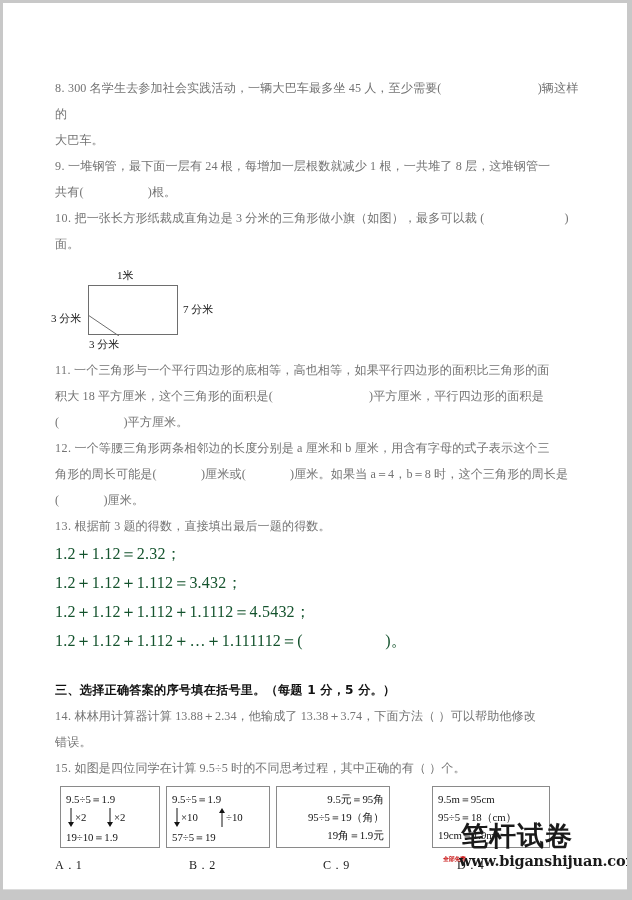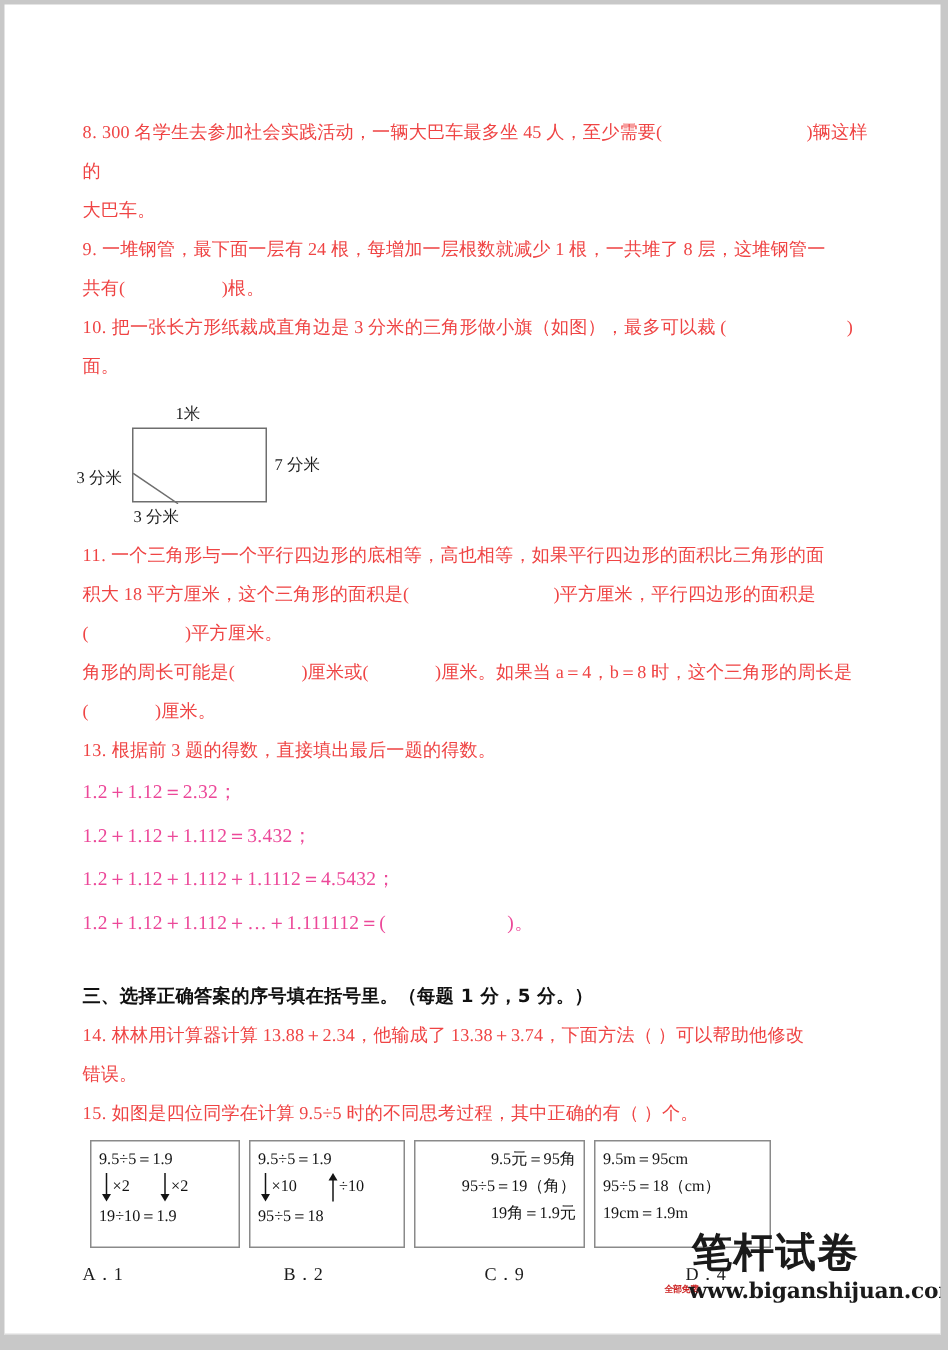--- a/index.html
+++ b/index.html
@@ -24,21 +24,21 @@
     overflow: hidden;
   }
   .content {
     position: absolute;
     left: 52px;
     top: 72px;
     width: 528px;
   }
   .q {
     font-size: 12.1px;
-    color: #ef4444;
+    color: #737373;
     line-height: 26px;
     letter-spacing: 0.1px;
     text-align: left;
   }
   .q .num { letter-spacing: 0.4px; }
   .blank-sm { display: inline-block; width: 38px; }
   .blank-md { display: inline-block; width: 58px; }
   .blank-lg { display: inline-block; width: 74px; }
   .blank-xl { display: inline-block; width: 90px; }
 
@@ -73,22 +73,22 @@
     color: #1b1b1b;
     white-space: nowrap;
   }
   .lab-top { left: 62px; top: 9px; }
   .lab-right { left: 128px; top: 43px; }
   .lab-left { left: -4px; top: 52px; }
   .lab-bottom { left: 34px; top: 78px; }
 
   
   .eq {
-    font-size: 13px;
-    color: #ec4899;
+    font-size: 16px;
+    color: #14532d;
     line-height: 29px;
     letter-spacing: 0.2px;
   }
 
   
   .sec-head {
     font-family: "DejaVu Sans", "Liberation Sans", sans-serif;
     font-size: 12.2px;
     font-weight: bold;
     color: #111;
@@ -110,33 +110,33 @@
   
   .boxrow {
     display: flex;
     margin-top: 5px;
     margin-bottom: 4px;
     margin-left: 5px;
   }
   .box {
     border: 1px solid #8a8a8a;
     box-sizing: border-box;
-    height: 72px;
+    height: 62px;
     position: relative;
     margin-right: 6px;
     padding: 3px 5px 0 5px;
     font-size: 10.8px;
     color: #141414;
     line-height: 18px;
     white-space: nowrap;
   }
   .box1 { width: 100px; }
   .box2 { width: 104px; }
   .box3 { width: 114px; text-align: right; }
-  .box4 { width: 118px; }
+  .box4 { width: 118px; margin-left: 36px; }
   .bl { display: block; }
   .arrowzone {
     position: relative;
     height: 20px;
   }
   .arrowzone .ar {
     position: absolute;
     top: 0;
     font-size: 10.8px;
     line-height: 18px;
@@ -240,20 +240,24 @@
       <span>积大 18 平方厘米，这个三角形的面积是(</span>
       <span class="blank-xl"></span>
       <span>)平方厘米，平行四边形的面积是</span>
     </div>
     <div class="q">
       <span>(</span>
       <span class="blank-md"></span>
       <span>)平方厘米。</span>
     </div>
 
+    <div class="q">
+      <span class="num">12.</span>
+      <span>一个等腰三角形两条相邻边的长度分别是 a 厘米和 b 厘米，用含有字母的式子表示这个三</span>
+    </div>
     <div class="q">
       <span>角形的周长可能是(</span>
       <span class="blank-sm"></span>
       <span>)厘米或(</span>
       <span class="blank-sm"></span>
       <span>)厘米。如果当 a＝4，b＝8 时，这个三角形的周长是</span>
     </div>
     <div class="q">
       <span>(</span>
       <span class="blank-sm"></span>
@@ -308,21 +312,21 @@
         <div class="arrowzone">
           <svg width="94" height="20" viewBox="0 0 94 20">
             <line x1="5" y1="0" x2="5" y2="15" stroke="#141414" stroke-width="1"></line>
             <polygon points="2,14 8,14 5,19" fill="#141414"></polygon>
             <line x1="50" y1="4" x2="50" y2="19" stroke="#141414" stroke-width="1"></line>
             <polygon points="47,5 53,5 50,0" fill="#141414"></polygon>
           </svg>
           <span class="ar" style="left:9px;">×10</span>
           <span class="ar" style="left:54px;">÷10</span>
         </div>
-        <span class="bl">95÷5＝18</span>
+        <span class="bl">57÷5＝19</span>
       </div>
 
       <div class="box box3">
         <span class="bl">9.5元＝95角</span>
         <span class="bl">95÷5＝19（角）</span>
         <span class="bl">19角＝1.9元</span>
       </div>
 
       <div class="box box4">
         <span class="bl">9.5m＝95cm</span>

